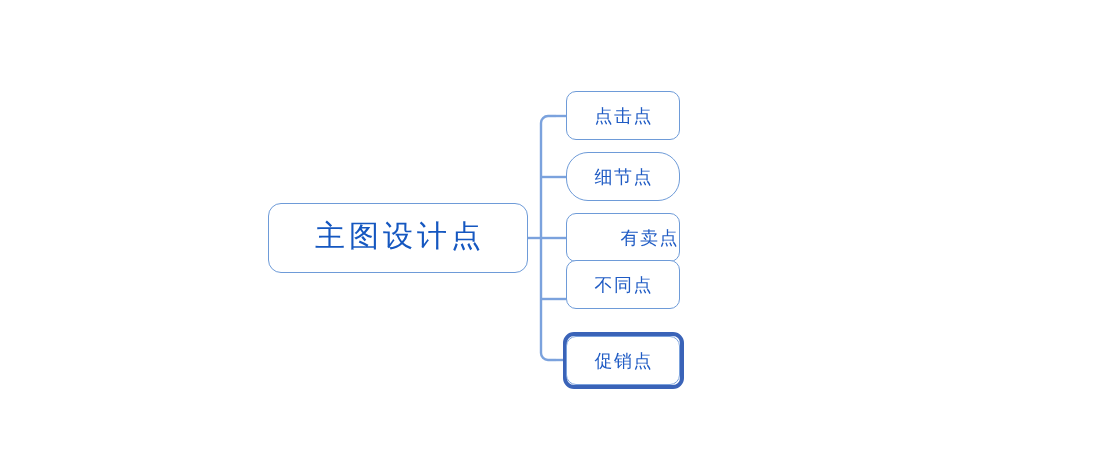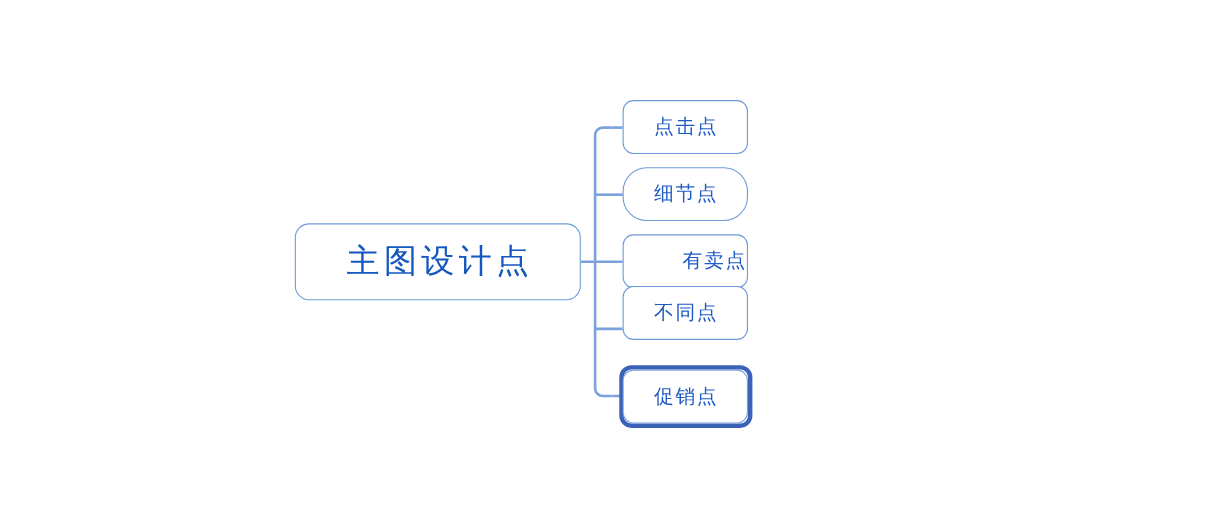--- a/index.html
+++ b/index.html
@@ -45,21 +45,21 @@
     align-items: center;
     justify-content: center;
   }
   .root-label {
     color: #1557c0;
     font-size: 30px;
     line-height: 1;
     letter-spacing: 4px;
     text-indent: 4px;
     white-space: nowrap;
-    font-family: Liberation Serif, serif;
+    font-family: Liberation Mono, monospace;
   }
 
   
   .child-node {
     position: absolute;
     left: 566px;
     width: 114px;
     height: 49px;
     box-sizing: border-box;
     border: 1.4px solid #6e9bd8;

